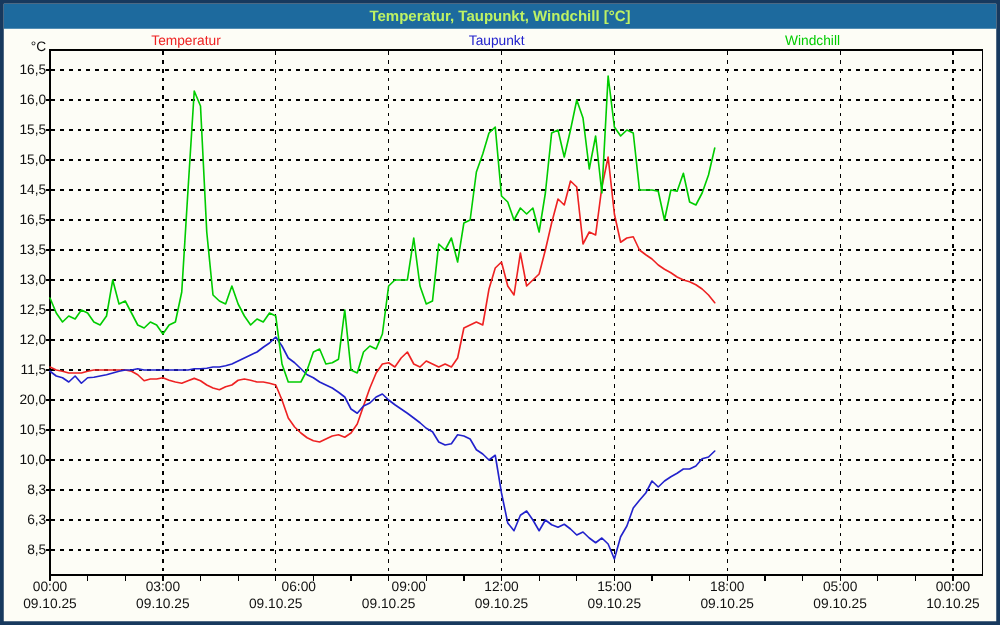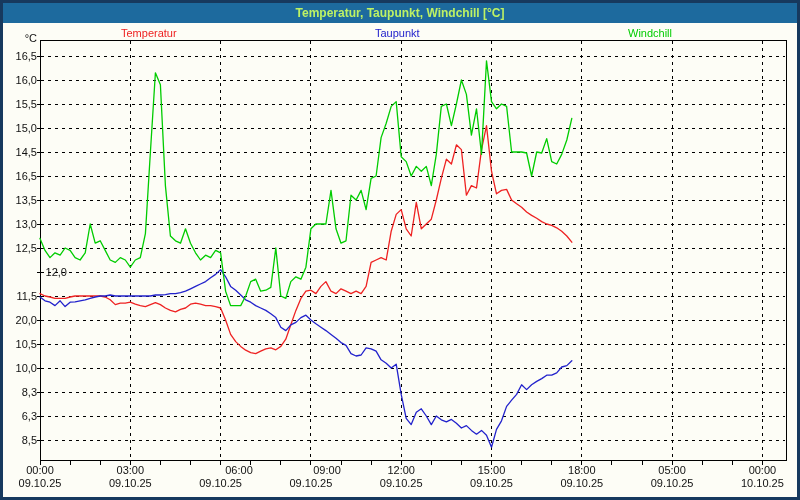--- a/index.html
+++ b/index.html
@@ -124,21 +124,21 @@
   <div id="ylabels">
       <div class="ylab" style="top: 47px;">16,5</div>
       <div class="ylab" style="top: 71px;">16,0</div>
       <div class="ylab" style="top: 95px;">15,5</div>
       <div class="ylab" style="top: 119px;">15,0</div>
       <div class="ylab" style="top: 143px;">14,5</div>
       <div class="ylab" style="top: 167px;">16,5</div>
       <div class="ylab" style="top: 191px;">13,5</div>
       <div class="ylab" style="top: 215px;">13,0</div>
       <div class="ylab" style="top: 239px;">12,5</div>
-      <div class="ylab" style="top: 263px; padding-left: 30px;">12,0</div>
+      <div class="ylab" style="top: 263px;">12,0</div>
       <div class="ylab" style="top: 287px;">11,5</div>
       <div class="ylab" style="top: 311px;">20,0</div>
       <div class="ylab" style="top: 335px;">10,5</div>
       <div class="ylab" style="top: 359px;">10,0</div>
       <div class="ylab" style="top: 383px;">8,3</div>
       <div class="ylab" style="top: 407px;">6,3</div>
       <div class="ylab" style="top: 431px;">8,5</div>
     </div>
   <div id="xlabels">
       <div class="xtime" style="left: 9px; top: 461px;">00:00</div>

